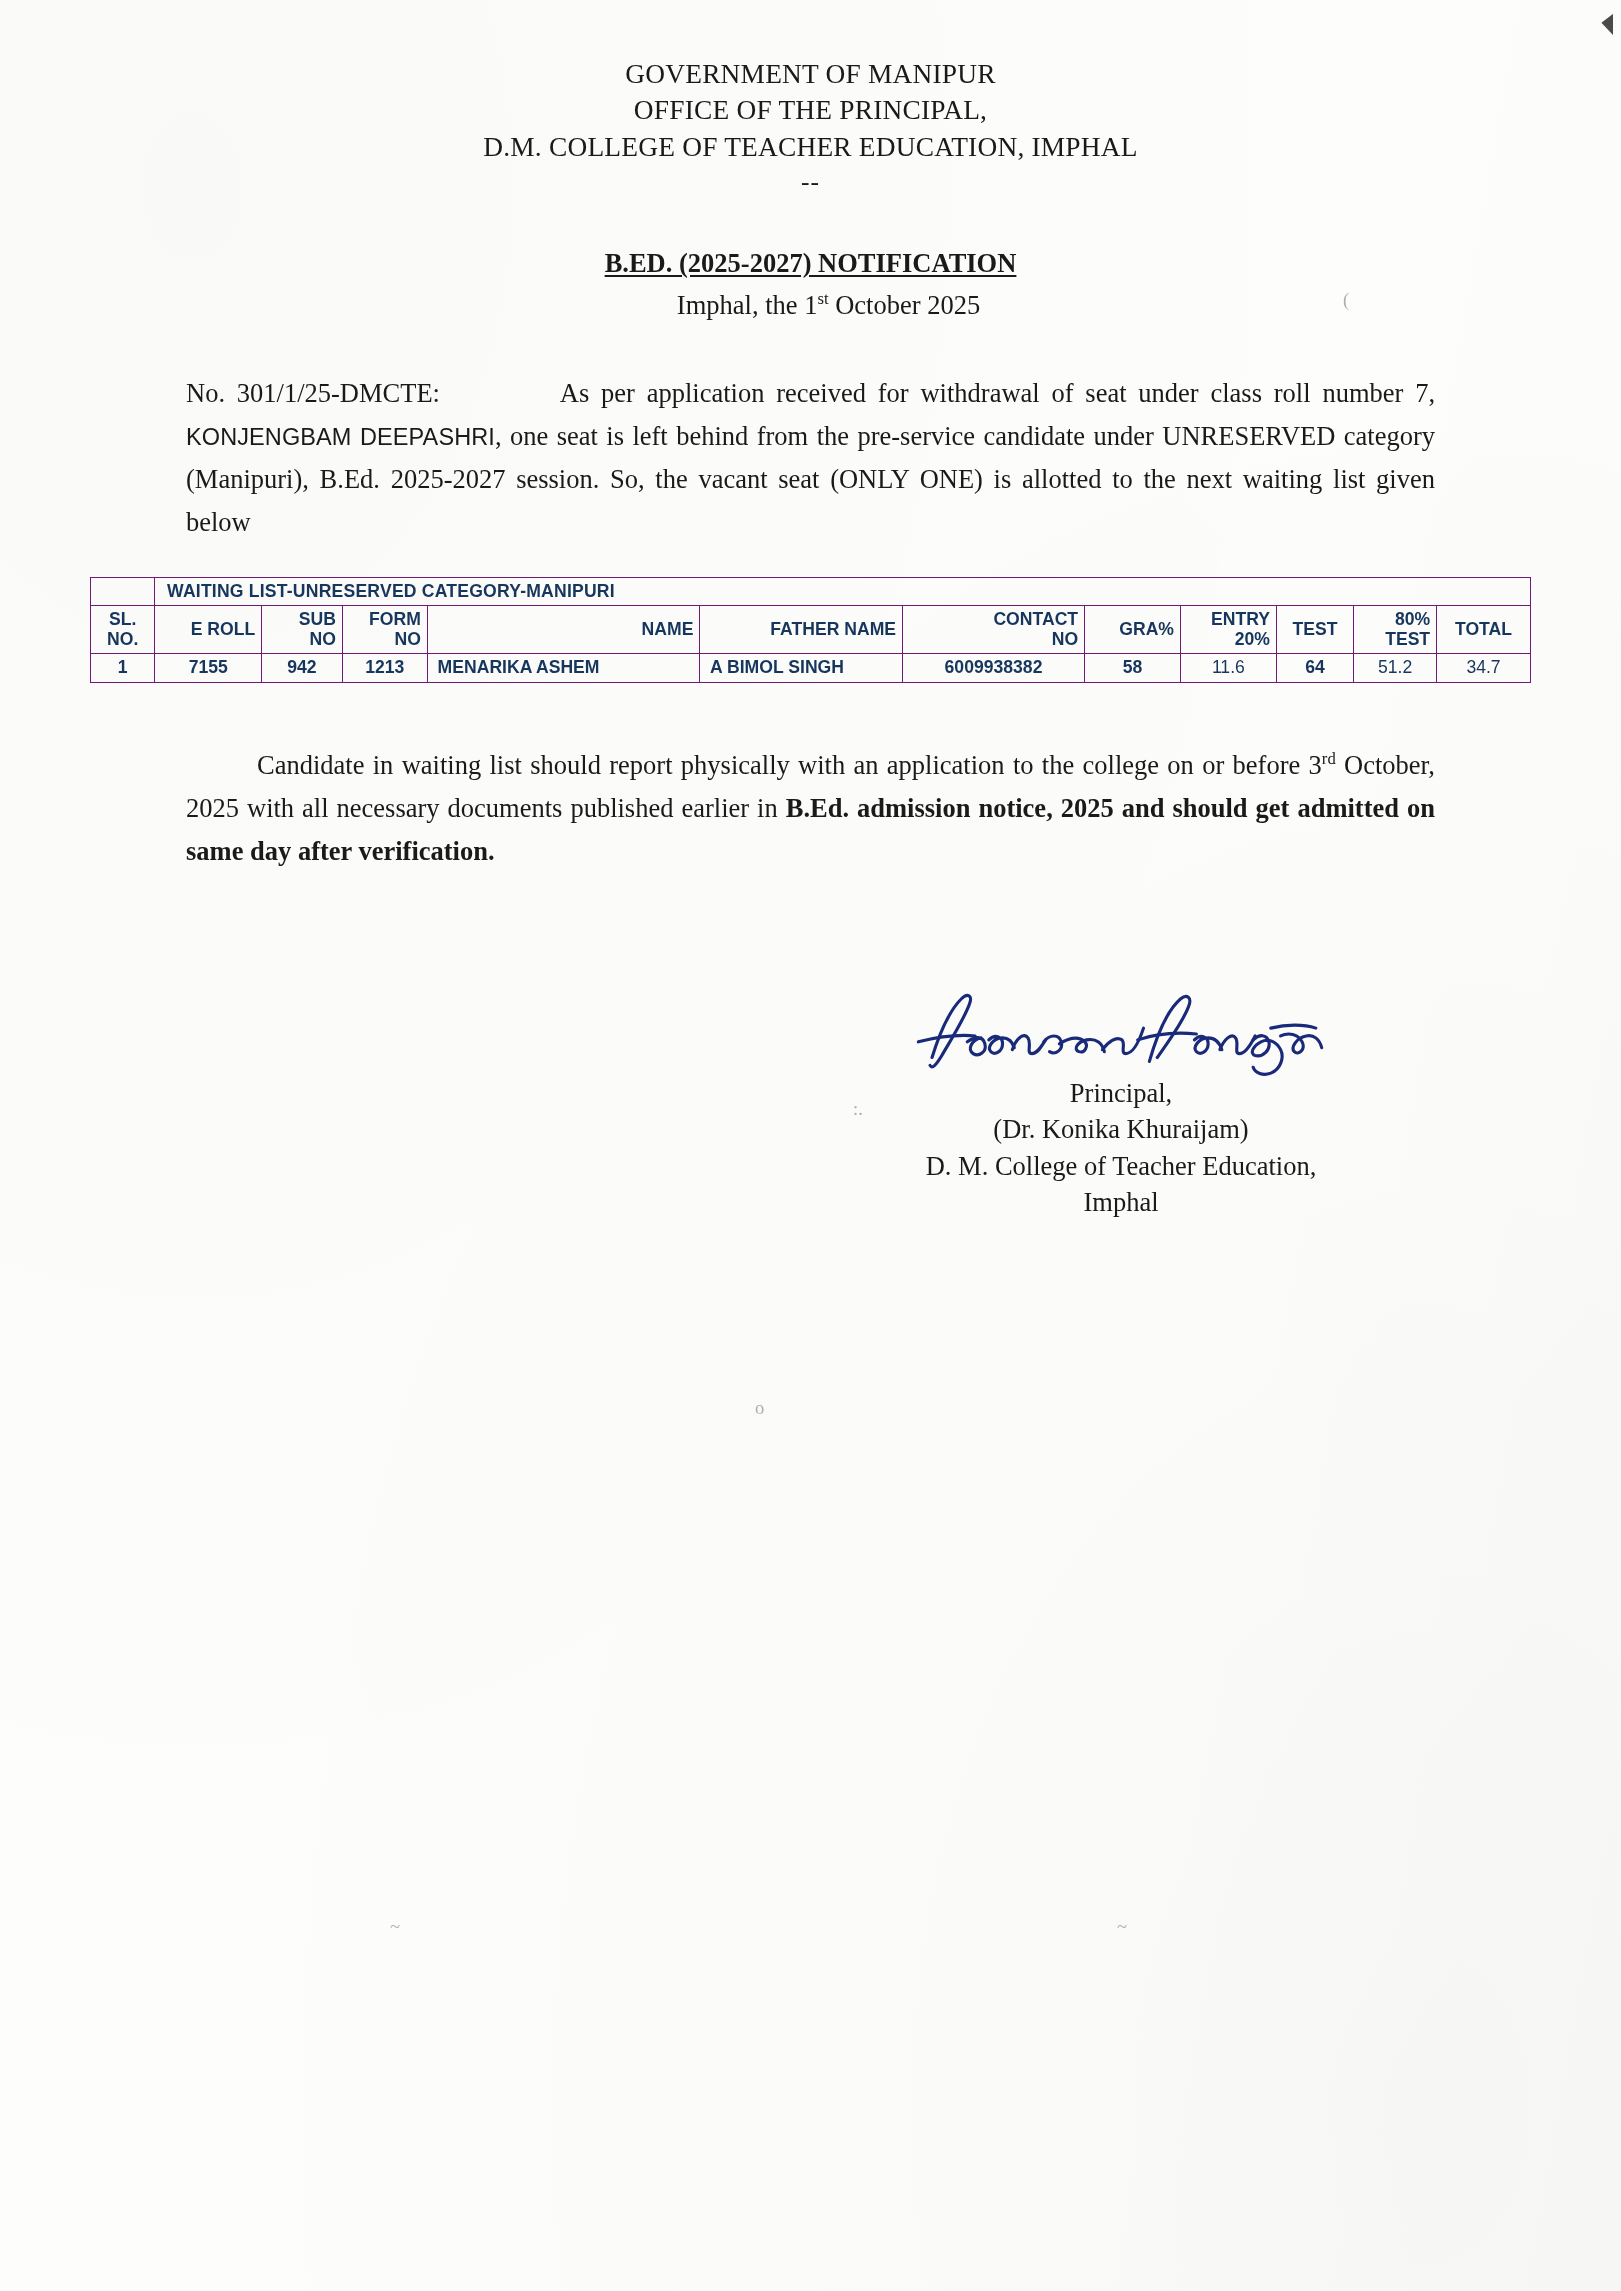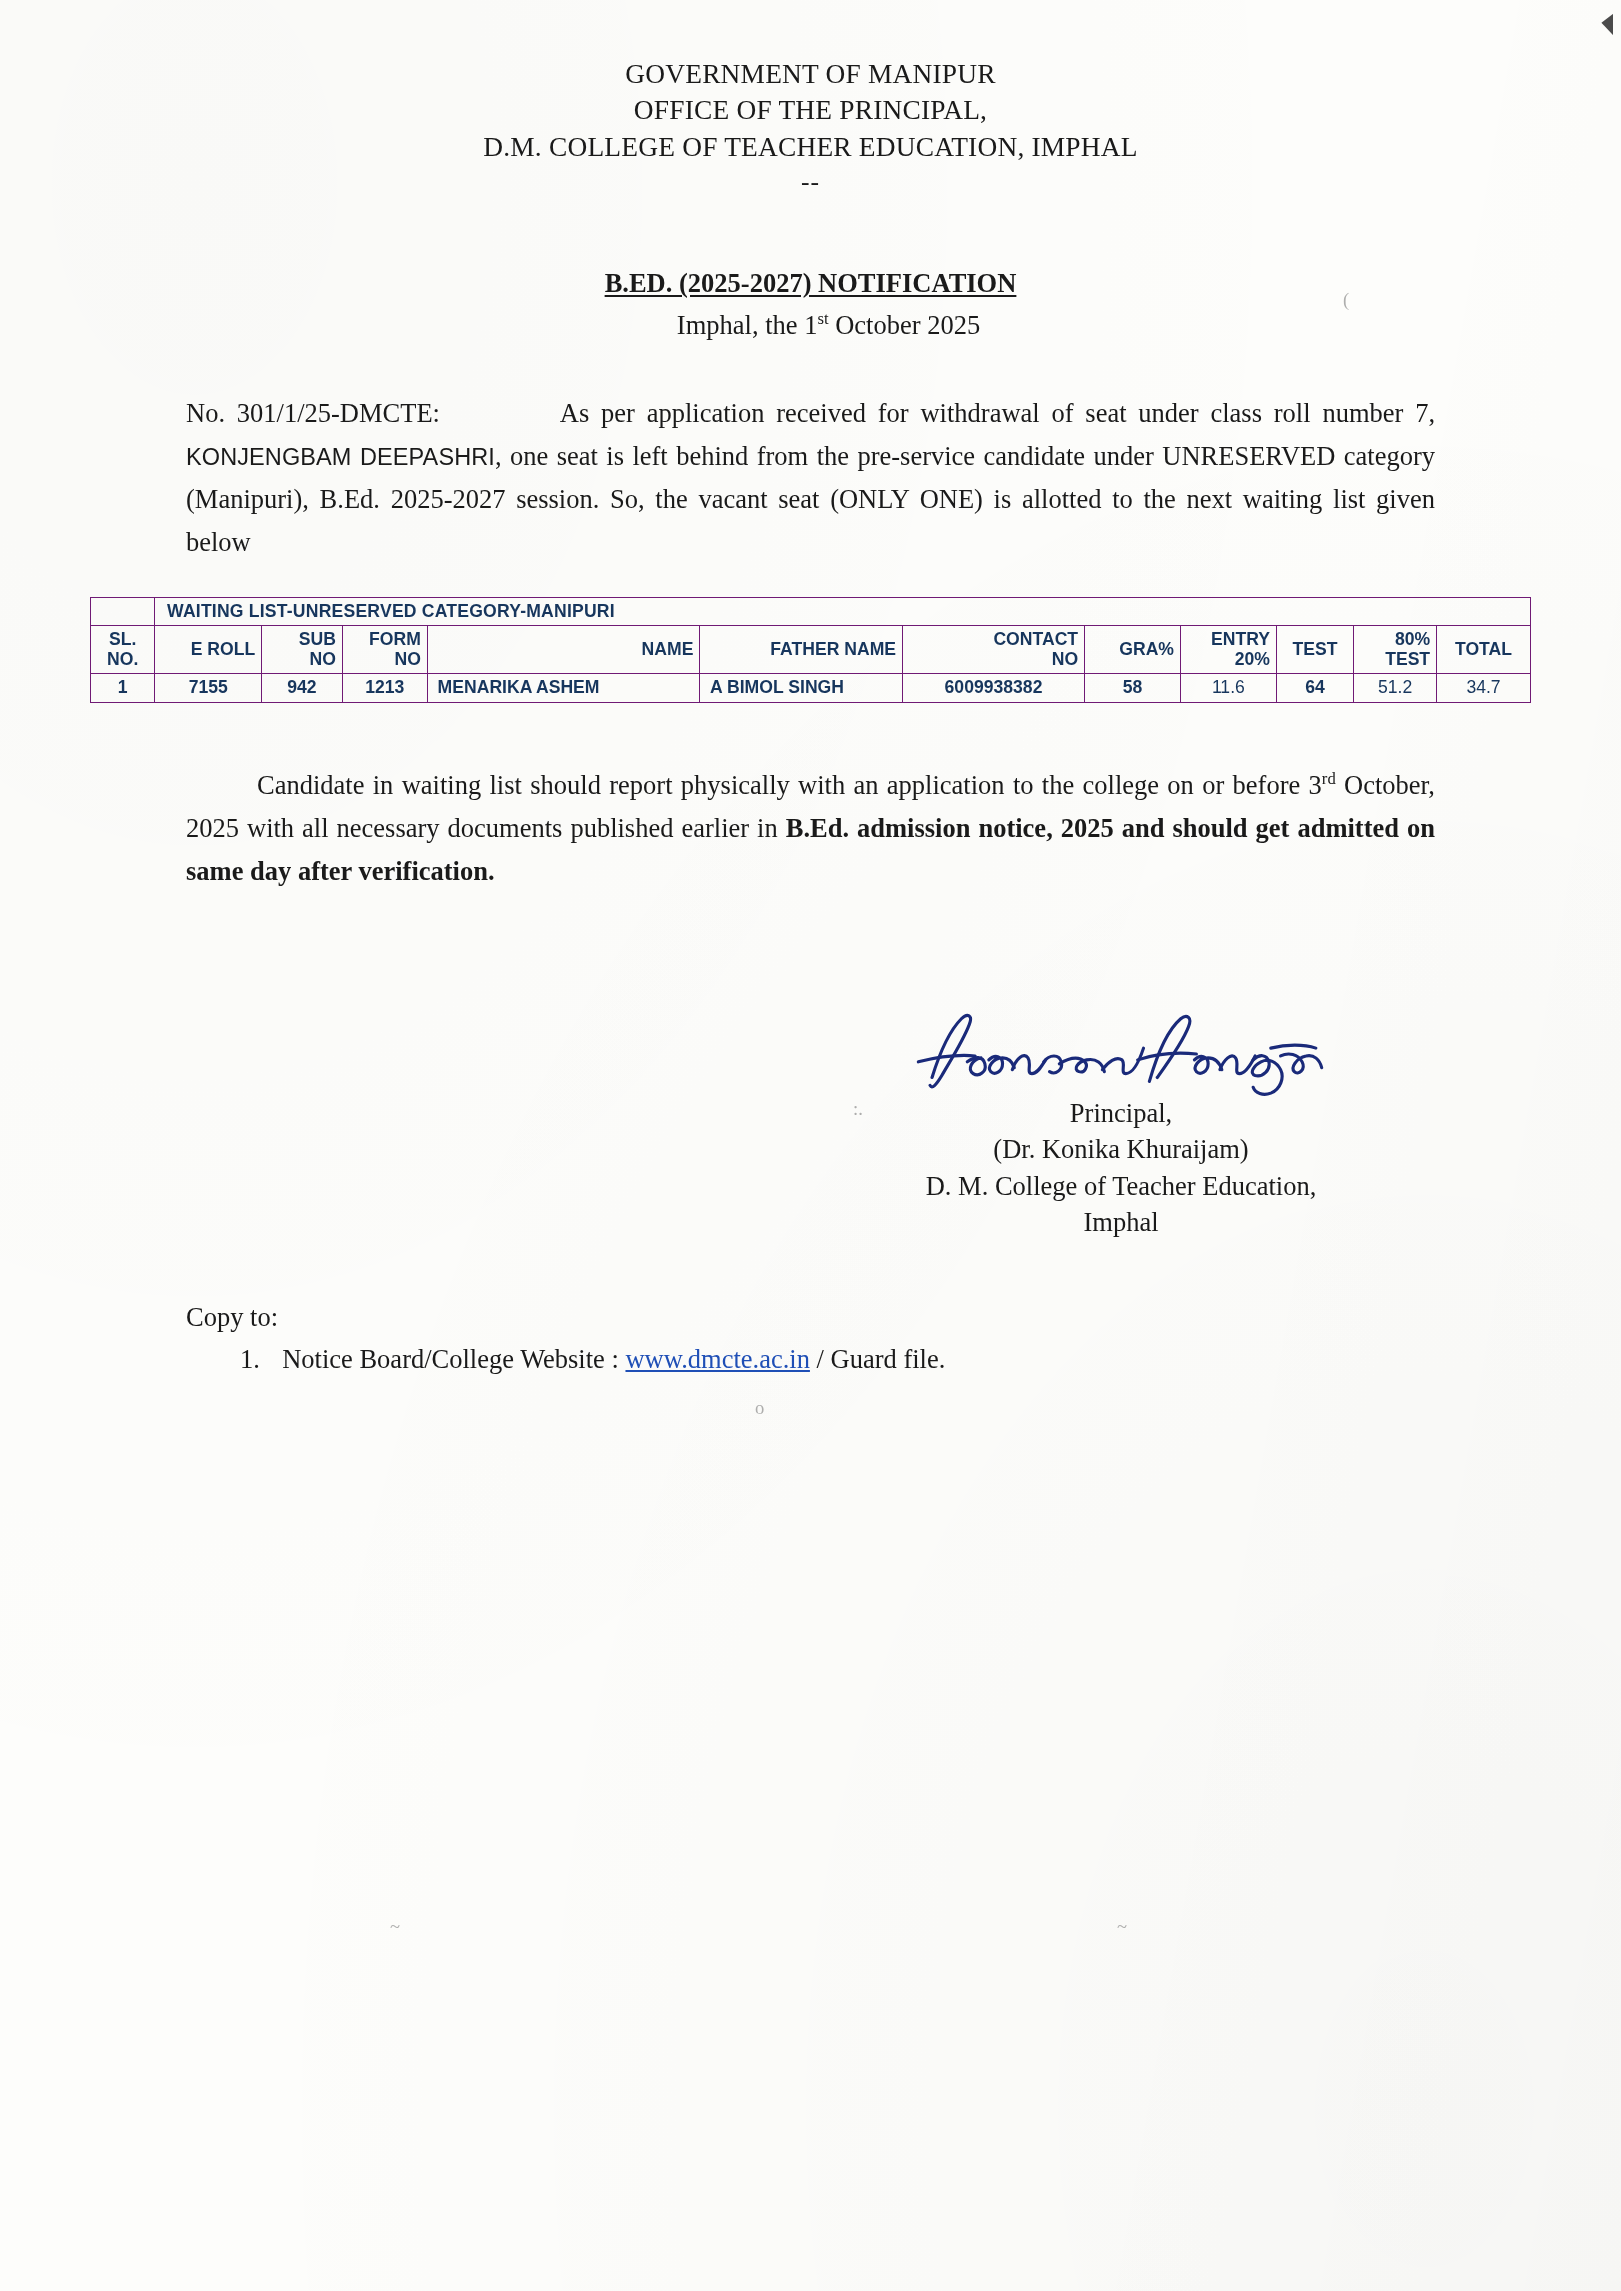--- a/index.html
+++ b/index.html
@@ -51,21 +51,21 @@
   }
   .header div { white-space: nowrap; }
   .dashes {
     text-align: center;
     font-size: 25.5px;
     margin-top: 2px;
     letter-spacing: 1px;
   }
   .title {
     text-align: center;
-    margin-top: 71px;
+    margin-top: 51px;
     font-size: 26.5px;
     font-weight: bold;
     text-decoration: underline;
     text-underline-offset: 2.9px;
   }
   .datum {
     text-align: center;
     margin-top: 9.8px;
     font-size: 26.5px;
     padding-left: 36px;
@@ -296,22 +296,15 @@
             <path d="M368 44 C384 40, 402 40, 414 44"></path>
           </g>
         </svg>
       </div>
       <div>Principal,</div>
       <div>(Dr. Konika Khuraijam)</div>
       <div>D. M. College of Teacher Education,</div>
       <div>Imphal</div>
     </div>
 
-    <div class="copy-block">
-      <div>Copy to:</div>
-      <div class="copy-list">
-        <span>1.</span>
-        <span style="display:inline-block;width:15.7px"></span><span>Notice Board/College Website : </span><a class="link" href="#">www.dmcte.ac.in</a><span> / Guard file.</span>
-      </div>
-    </div>
   </div>
 </div>
 
 
 </body></html>

